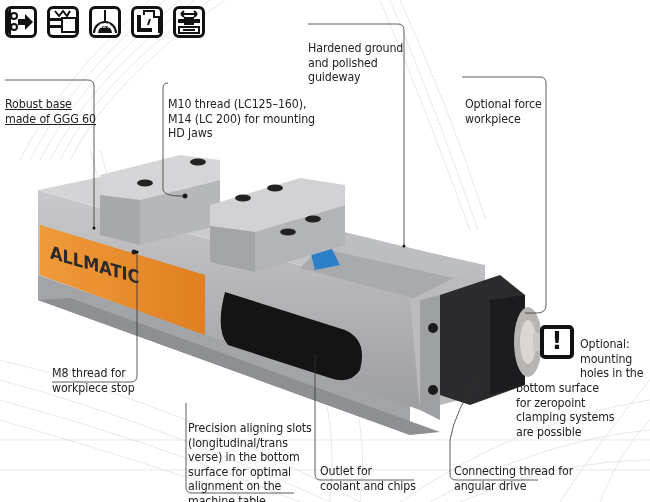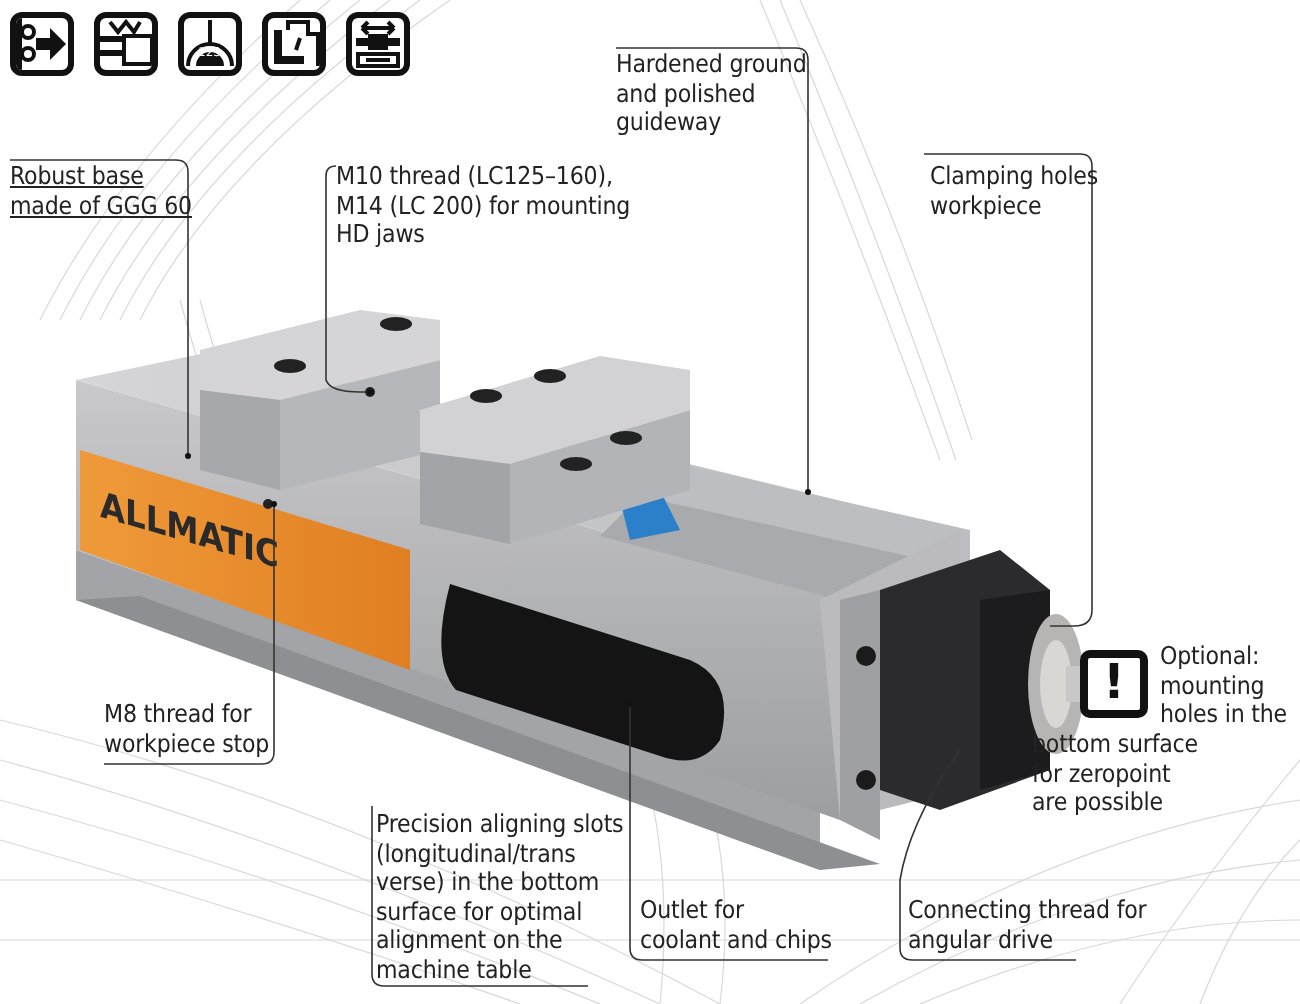--- a/index.html
+++ b/index.html
@@ -2,21 +2,21 @@
 <html><head>
 <meta charset="utf-8">
 <style>
   html, body { margin:0; padding:0; }
   body { width:650px; height:502px; position:relative; overflow:hidden; background:#ffffff;
          font-family:"DejaVu Sans Condensed","Liberation Sans Narrow","Liberation Sans",sans-serif; }
   .bgwave { position:absolute; left:0; top:0; width:650px; height:502px; }
   .icons { position:absolute; left:5px; top:6px; display:flex; gap:10px; }
   .icon { width:32px; height:32px; box-sizing:border-box; border:3px solid #111; border-radius:6px; background:#fff; position:relative; overflow:hidden; }
   .icon svg { width:100%; height:100%; display:block; }
-  .label { position:absolute; font-size:12.3px; line-height:14.5px; color:#222; letter-spacing:-0.1px; white-space:nowrap; font-stretch:condensed; }
+  .label { position:absolute; font-size:12.3px; line-height:14.5px; color:#222; letter-spacing:-0.1px; white-space:nowrap; font-stretch:condensed;margin-top:16px; }
   .lines { position:absolute; left:0; top:0; width:650px; height:502px; pointer-events:none; }
   .vise { position:absolute; left:0; top:0; width:650px; height:502px; }
   .warn { position:absolute; left:540px; top:325px; width:34px; height:34px; box-sizing:border-box; border:4px solid #111; border-radius:5px; background:#fff; }
   .warn span { position:absolute; left:0; right:0; text-align:center; top:-2px; font-weight:bold; font-size:24px; color:#111; font-family:"DejaVu Sans",sans-serif; }
 </style>
 </head>
 <body>
 
 <svg class="bgwave" viewBox="0 0 650 502">
   <g fill="none" stroke="#d8d8d8" stroke-width="0.6">
@@ -193,35 +193,36 @@
   <div>HD jaws</div>
 </div>
 
 <div class="label" style="left:308px;top:25px;">
   <div>Hardened ground</div>
   <div>and polished</div>
   <div>guideway</div>
 </div>
 
 <div class="label" style="left:465px;top:81px;">
-  <div>Clamping holes</div>
+  <div>Optional force</div>
   <div>workpiece</div>
 </div>
 
 <div class="warn">
     <span>!</span>
   </div>
 <div class="label" style="left:580px;top:321px;">
   <div>Optional:</div>
   <div>mounting</div>
   <div>holes in the</div>
 </div>
 <div class="label" style="left:516px;top:365px;">
   <div>bottom surface</div>
   <div>for zeropoint</div>
+  <div>clamping systems</div>
   <div>are possible</div>
 </div>
 
 <div class="label" style="left:52px;top:350px;">
   <div>M8 thread for</div>
   <div>workpiece stop</div>
 </div>
 
 <div class="label" style="left:188px;top:405px;">
   <div>Precision aligning slots</div>

